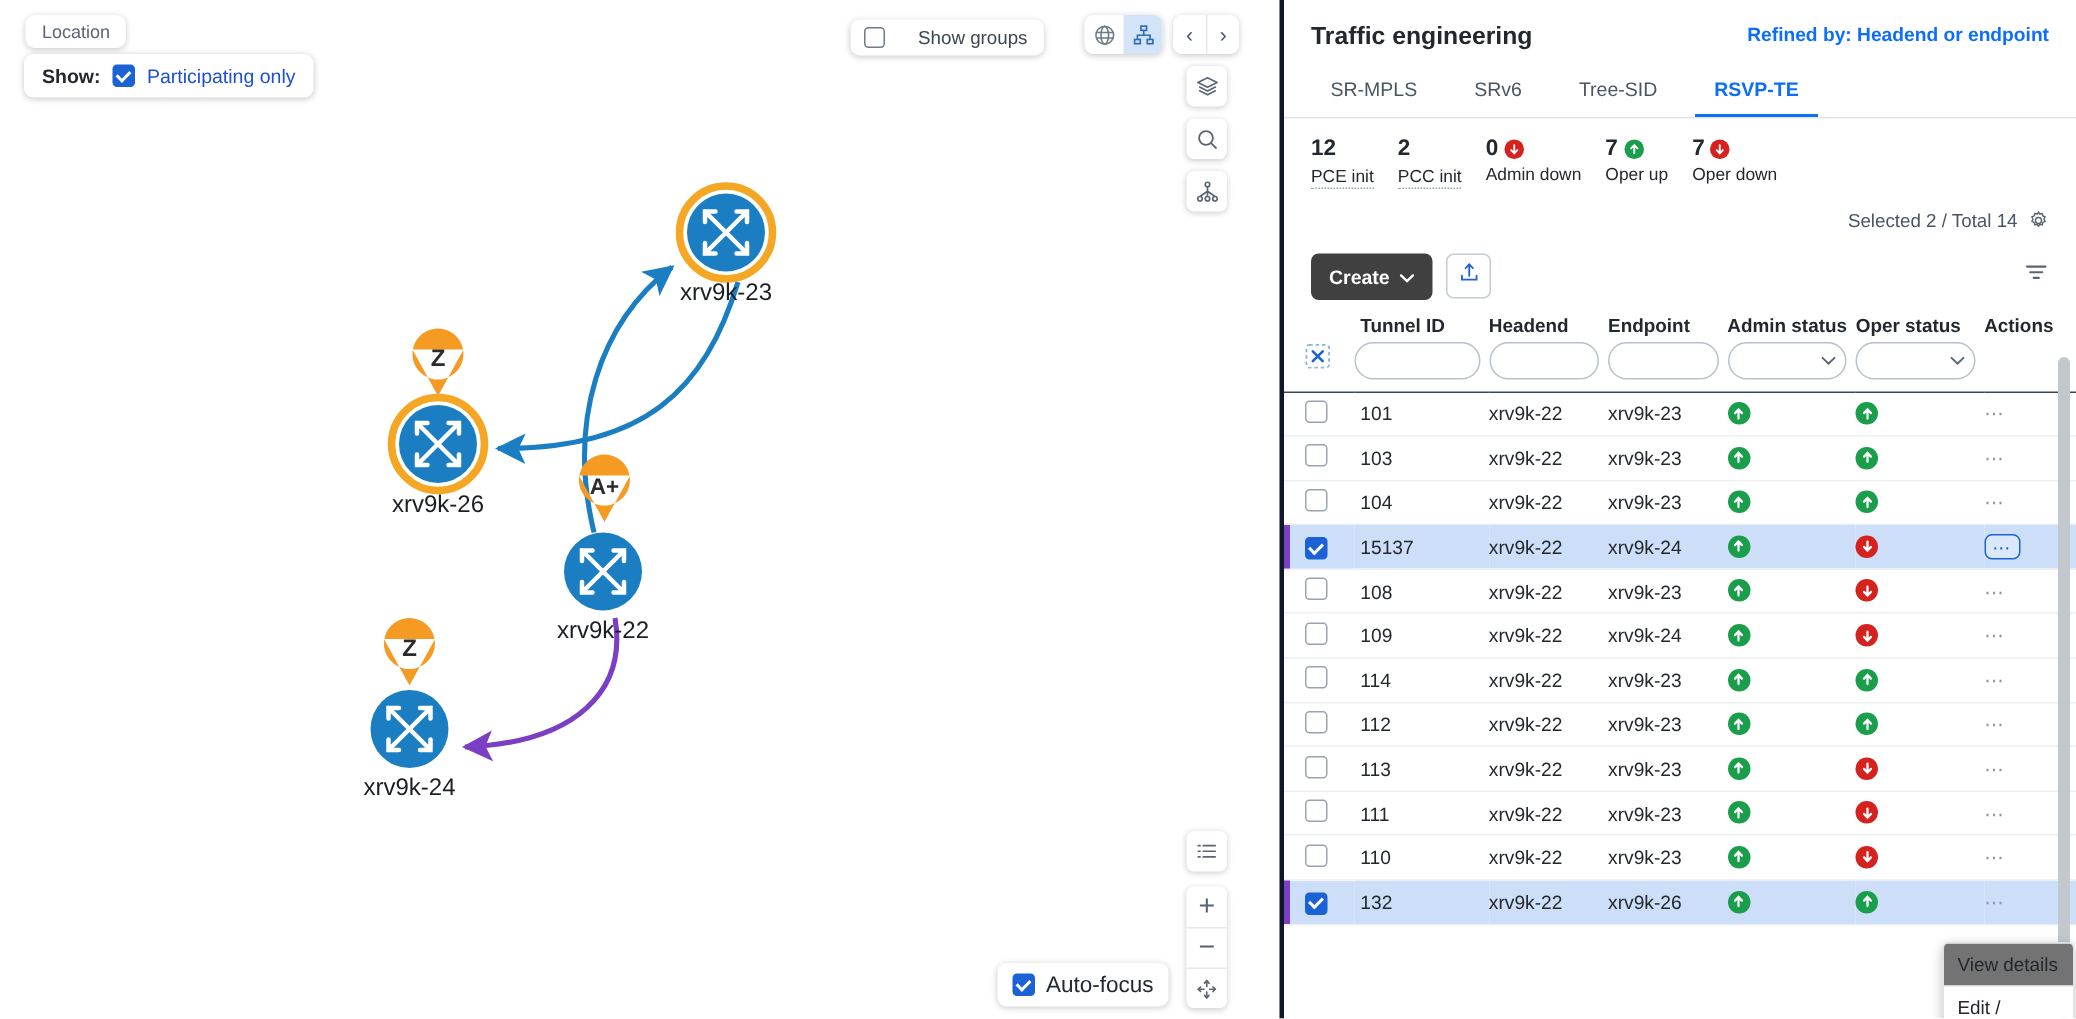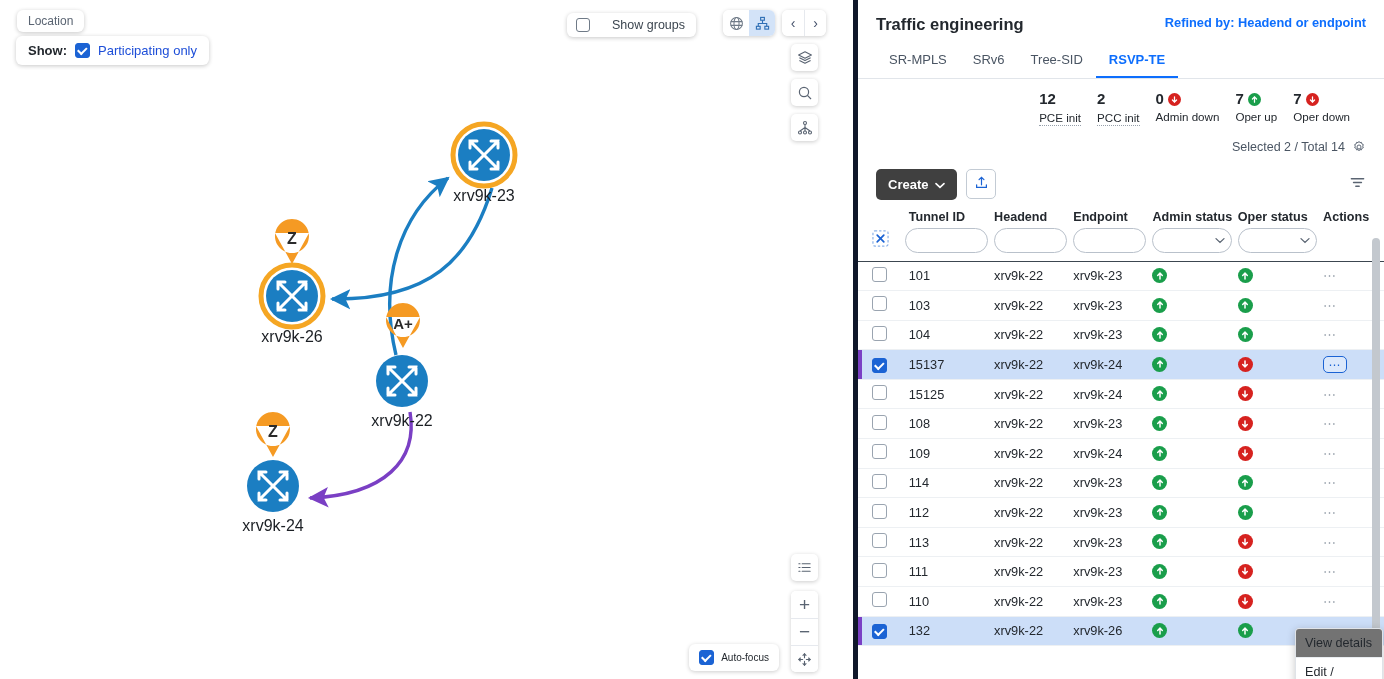--- a/index.html
+++ b/index.html
@@ -95,53 +95,53 @@
     color: #5a6472;
   }
   .zt-legend { border-radius: 5px; box-shadow: 0 1px 4px rgba(0,0,0,.2); margin-bottom: 10px; }
   .zt-group { border-radius: 5px; box-shadow: 0 1px 4px rgba(0,0,0,.2); overflow: hidden; }
   .zt-group .zt + .zt { border-top: 1px solid #e6e9ee; }
 
   .autofocus-chip {
     position: absolute; right: 74px; bottom: 8px;
     background: #fff; border-radius: 6px; box-shadow: 0 1px 4px rgba(0,0,0,.2);
     padding: 6px 10px; display: flex; align-items: center; gap: 7px;
-    font-size: 10px; color: #23282e;
+    font-size: 15px; color: #23282e;
   }
 
   .node-label {
     position: absolute;
     font-size: 16px;
     color: #1b1f24;
     white-space: nowrap;
     text-align: center;
     transform: translateX(-50%);
   }
 
   
   .right-panel {
     position: relative;
     width: 531px; height: 679px; flex: 0 0 531px;
     background: #fff;
-    border-left: 5px solid #0f172a;
+    border-left: 3px solid #0f172a;
     display: flex; flex-direction: column;
     overflow: hidden;
   }
   .rp-head { padding: 15px 18px 0 18px; display: flex; align-items: flex-start; justify-content: space-between; }
   .rp-title { font-size: 16.5px; font-weight: bold; color: #23282e; }
   .rp-refined { font-size: 12.8px; font-weight: bold; color: #0d6efd; }
 
-  .tabs { display: flex; gap: 0; padding: 0 18px; border-bottom: 1px solid #e1e5ea; margin-top: 12px; }
+  .tabs { display: flex; gap: 12px; padding: 0 18px; border-bottom: 1px solid #e1e5ea; margin-top: 12px; }
   .tab {
     font-size: 13px; color: #4a5563; padding: 6px 13px 9px 13px;
     border-bottom: 2.5px solid transparent; white-space: nowrap;
   }
   .tab.active { color: #0d6efd; font-weight: bold; border-bottom-color: #0d6efd; }
 
-  .stats { display: flex; gap: 0; padding: 12px 18px 0 18px; justify-content: flex-end; }
+  .stats { display: flex; gap: 0; padding: 12px 18px 0 18px; }
   .stat { margin-right: 16px; }
   .stat-top { display: flex; align-items: center; gap: 4px; }
   .stat-num { font-size: 15px; font-weight: bold; color: #23282e; line-height: 1.1; }
   .stat-lbl { font-size: 11.6px; color: #23282e; margin-top: 2px; white-space: nowrap; }
   .stat-lbl.dotted { border-bottom: 1px dotted #97a0ab; display: inline-block; padding-bottom: 1px; }
 
   .badge { width: 13px; height: 13px; border-radius: 50%; display:inline-flex; align-items:center; justify-content:center; }
   .badge.up { background: #1a9e4b; }
   .badge.down { background: #d6221f; }
   .badge svg { display: block; }
@@ -615,37 +615,20 @@
                 </span></td>
               <td class="c-st"><span class="badge badge-lg down">
                   <svg width="10" height="10" viewBox="0 0 10 10" stroke="#fff" stroke-width="1.5" fill="none" stroke-linecap="round">
                     <path d="M5 2v6M2.7 5.6L5 8l2.3-2.4"></path>
                   </svg>
                 </span></td>
               <td class="c-ac"><span class="dots-btn">⋯</span></td>
             </tr>
             <tr>
               <td class="c-cb"><span class="cb"></span></td>
-              <td class="c-id">15125</td>
-              <td class="c-mid">xrv9k-22</td>
-              <td class="c-mid">xrv9k-24</td>
-              <td class="c-st"><span class="badge badge-lg up">
-                  <svg width="10" height="10" viewBox="0 0 10 10" stroke="#fff" stroke-width="1.5" fill="none" stroke-linecap="round">
-                    <path d="M5 8V2M2.7 4.4L5 2l2.3 2.4"></path>
-                  </svg>
-                </span></td>
-              <td class="c-st"><span class="badge badge-lg down">
-                  <svg width="10" height="10" viewBox="0 0 10 10" stroke="#fff" stroke-width="1.5" fill="none" stroke-linecap="round">
-                    <path d="M5 2v6M2.7 5.6L5 8l2.3-2.4"></path>
-                  </svg>
-                </span></td>
-              <td class="c-ac"><span>⋯</span></td>
-            </tr>
-            <tr>
-              <td class="c-cb"><span class="cb"></span></td>
               <td class="c-id">108</td>
               <td class="c-mid">xrv9k-22</td>
               <td class="c-mid">xrv9k-23</td>
               <td class="c-st"><span class="badge badge-lg up">
                   <svg width="10" height="10" viewBox="0 0 10 10" stroke="#fff" stroke-width="1.5" fill="none" stroke-linecap="round">
                     <path d="M5 8V2M2.7 4.4L5 2l2.3 2.4"></path>
                   </svg>
                 </span></td>
               <td class="c-st"><span class="badge badge-lg down">
                   <svg width="10" height="10" viewBox="0 0 10 10" stroke="#fff" stroke-width="1.5" fill="none" stroke-linecap="round">

